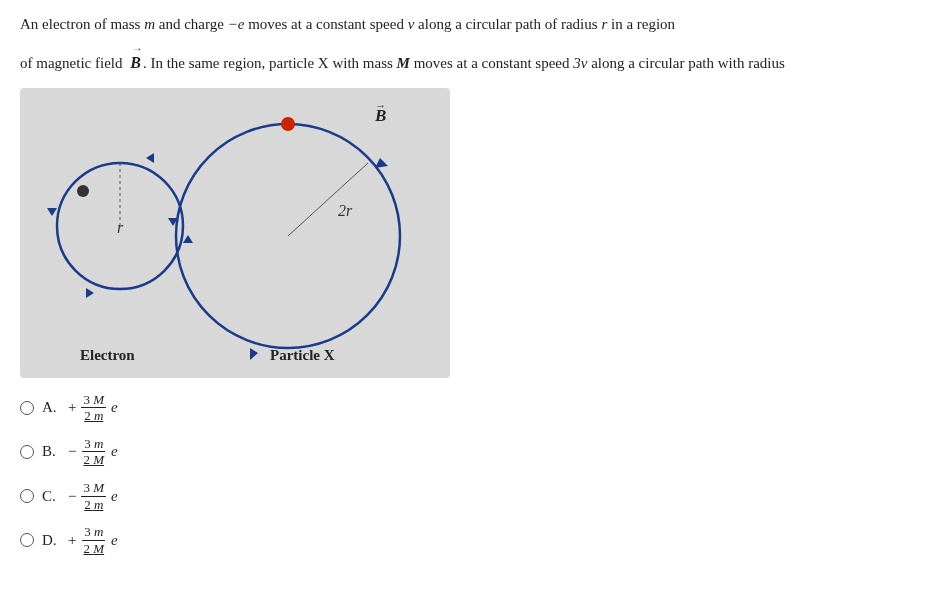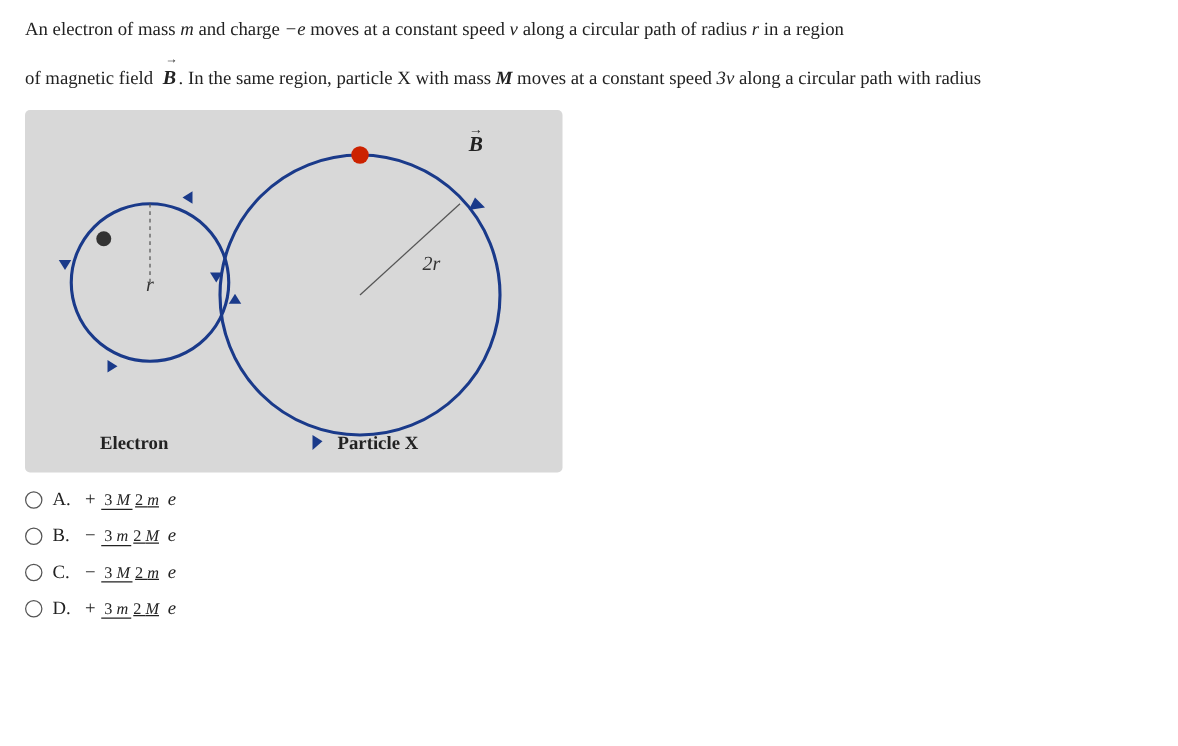--- a/index.html
+++ b/index.html
@@ -91,21 +91,21 @@
       cursor: pointer;
     }
     .option-label {
       font-size: 15px;
       display: flex;
       align-items: center;
       gap: 4px;
     }
     .frac {
       display: inline-flex;
-      flex-direction: row;
+      flex-direction: column;
       align-items: center;
       font-size: 13px;
       vertical-align: middle;
       line-height: 1.2;
       margin: 0 1px;
     }
     .frac .num { border-bottom: 1px solid #222; padding: 0 2px; }
     .frac .den { padding: 0 2px; text-decoration: underline; }
     .option-letter {
       font-size: 15px;

